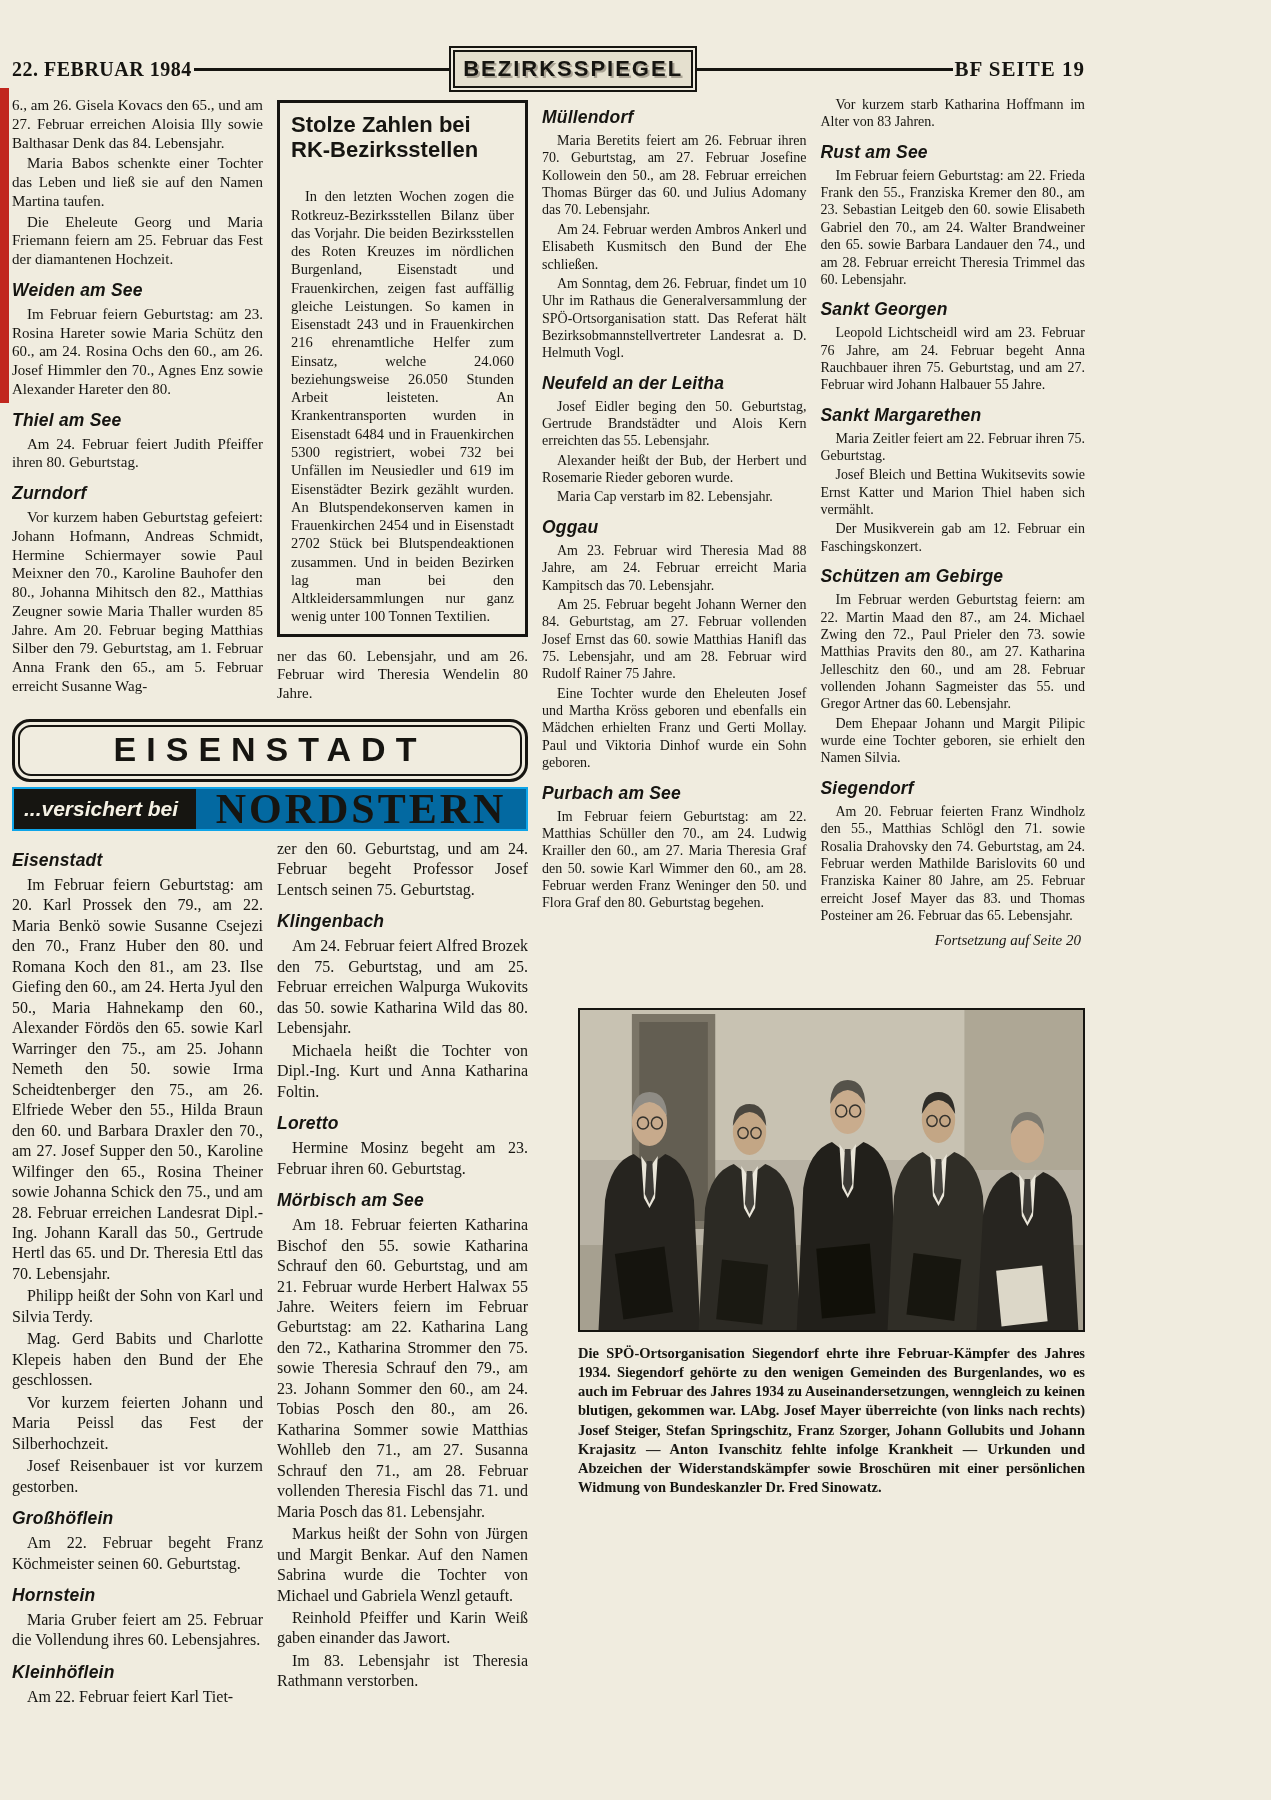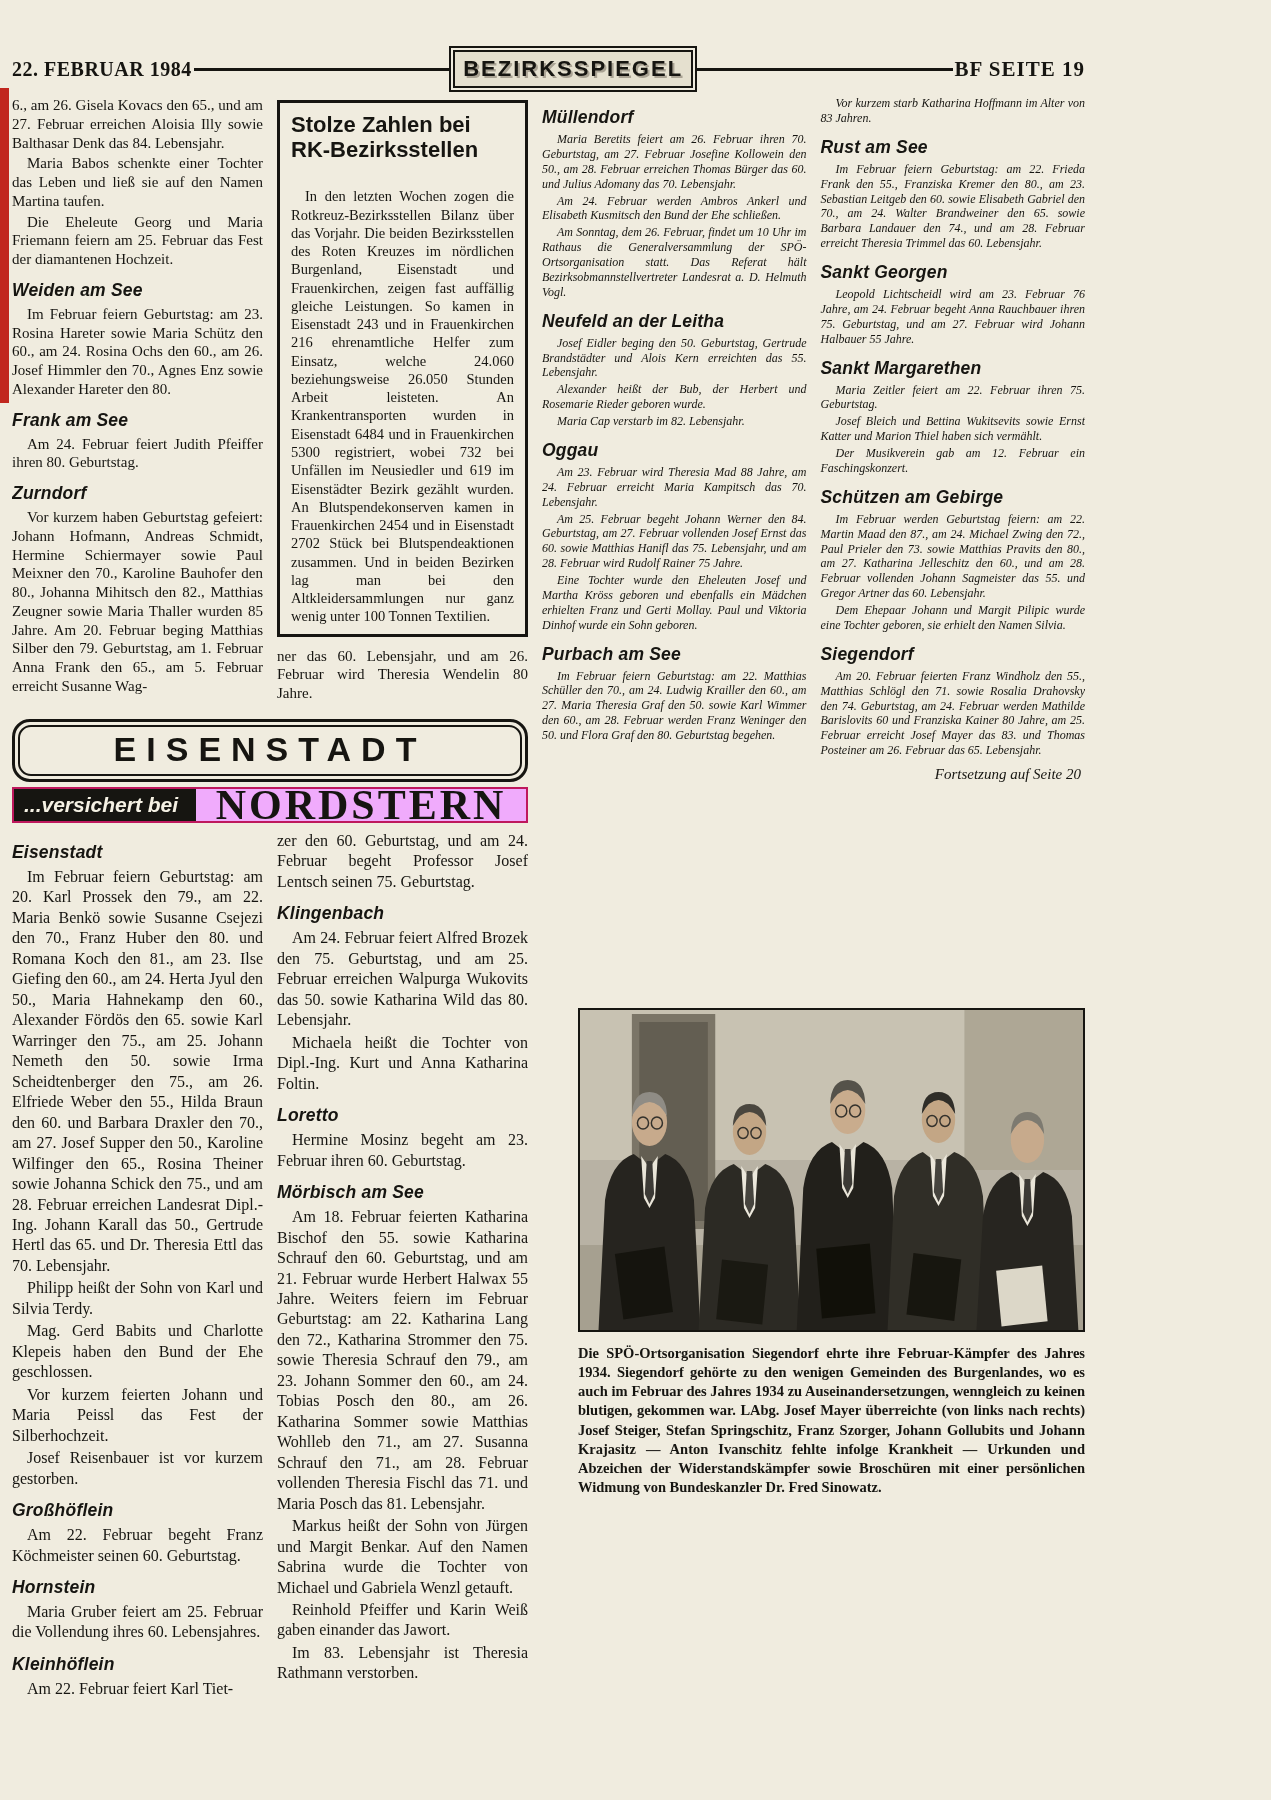--- a/index.html
+++ b/index.html
@@ -42,21 +42,21 @@
   .region-top    { height:615px; overflow:hidden; }
   .region-bottom { height:960px; overflow:hidden; }
   .region-right  { height:905px; overflow:hidden; }
 
   .para {
     font-size:15px; line-height:1.25;
     text-align:justify; text-indent:15px;
     margin-bottom:2px; overflow-wrap:break-word; hyphens:auto;
   }
   .no-indent { text-indent:0; }
-  .half-right .para { font-size:12px; line-height:1.24;font-style:italic; }
+  .half-right .para { font-size:14px; line-height:1.24; }
   .region-bottom .para { font-size:16px; line-height:1.28; }
 
   .sect-title {
     font-family:"Liberation Sans","DejaVu Sans",sans-serif;
     font-size:17.5px; font-weight:bold;
     margin:11px 0 4px; letter-spacing:.2px;font-style:italic;
   }
 
   .rk-box { border:3px solid #161511; padding:10px 11px 8px; margin:4px 0 10px; }
   .rk-title {
@@ -66,22 +66,22 @@
   .rk-body { font-size:14.5px; line-height:1.26; text-align:justify; text-indent:14px; overflow-wrap:break-word; }
 
   .ad { margin:8px 0 8px; }
   .ad-banner-outer { border:3px solid #161511; border-radius:18px; padding:3px; }
   .ad-banner-inner {
     border:2px solid #161511; border-radius:13px; text-align:center;
     font-family:"Liberation Sans","DejaVu Sans",sans-serif;
     font-weight:bold; font-size:34px; letter-spacing:10px; padding:3px 0 5px;
   }
   .ad-strip {
-    display:flex; align-items:stretch; border:2px solid #be185d;
-    margin-top:5px; background:#f0abfc; height:36px;
+    display:flex; align-items:stretch; border:2px solid #0ea5e9;
+    margin-top:5px; background:#0369a1; height:44px;
   }
   .ad-tagline {
     background:#161511; color:#f5f1e4;
     font-family:"Liberation Sans","DejaVu Sans",sans-serif;
     font-style:italic; font-weight:bold; font-size:21px;
     display:flex; align-items:center; padding:0 18px 0 10px; white-space:nowrap;
   }
   .ad-brand {
     flex:1; display:flex; align-items:center; justify-content:center;
     font-family:"Liberation Serif","DejaVu Serif",serif;
@@ -119,21 +119,21 @@
         <div class="col">
           <p class="para no-indent">6., am 26. Gisela Kovacs den 65., und am 27. Februar erreichen Aloisia Illy sowie Balthasar Denk das 84. Lebensjahr.</p>
           <p class="para">Maria Babos schenkte einer Tochter das Leben und ließ sie auf den Namen Martina taufen.</p>
           <p class="para">Die Eheleute Georg und Maria Friemann feiern am 25. Februar das Fest der diamantenen Hochzeit.</p>
 
           <section class="sect">
             <h3 class="sect-title">Weiden am See</h3>
             <p class="para">Im Februar feiern Geburtstag: am 23. Rosina Hareter sowie Maria Schütz den 60., am 24. Rosina Ochs den 60., am 26. Josef Himmler den 70., Agnes Enz sowie Alexander Hareter den 80.</p>
           </section>
           <section class="sect">
-            <h3 class="sect-title">Frank am See</h3>
+            <h3 class="sect-title">Thiel am See</h3>
             <p class="para">Am 24. Februar feiert Judith Pfeiffer ihren 80. Geburtstag.</p>
           </section>
           <section class="sect">
             <h3 class="sect-title">Zurndorf</h3>
             <p class="para">Vor kurzem haben Geburtstag gefeiert: Johann Hofmann, Andreas Schmidt, Hermine Schiermayer sowie Paul Meixner den 70., Karoline Bauhofer den 80., Johanna Mihitsch den 82., Matthias Zeugner sowie Maria Thaller wurden 85 Jahre. Am 20. Februar beging Matthias Silber den 79. Geburtstag, am 1. Februar Anna Frank den 65., am 5. Februar erreicht Susanne Wag-</p>
           </section>
         </div>
 
         <div class="col">
           <div class="rk-box">

